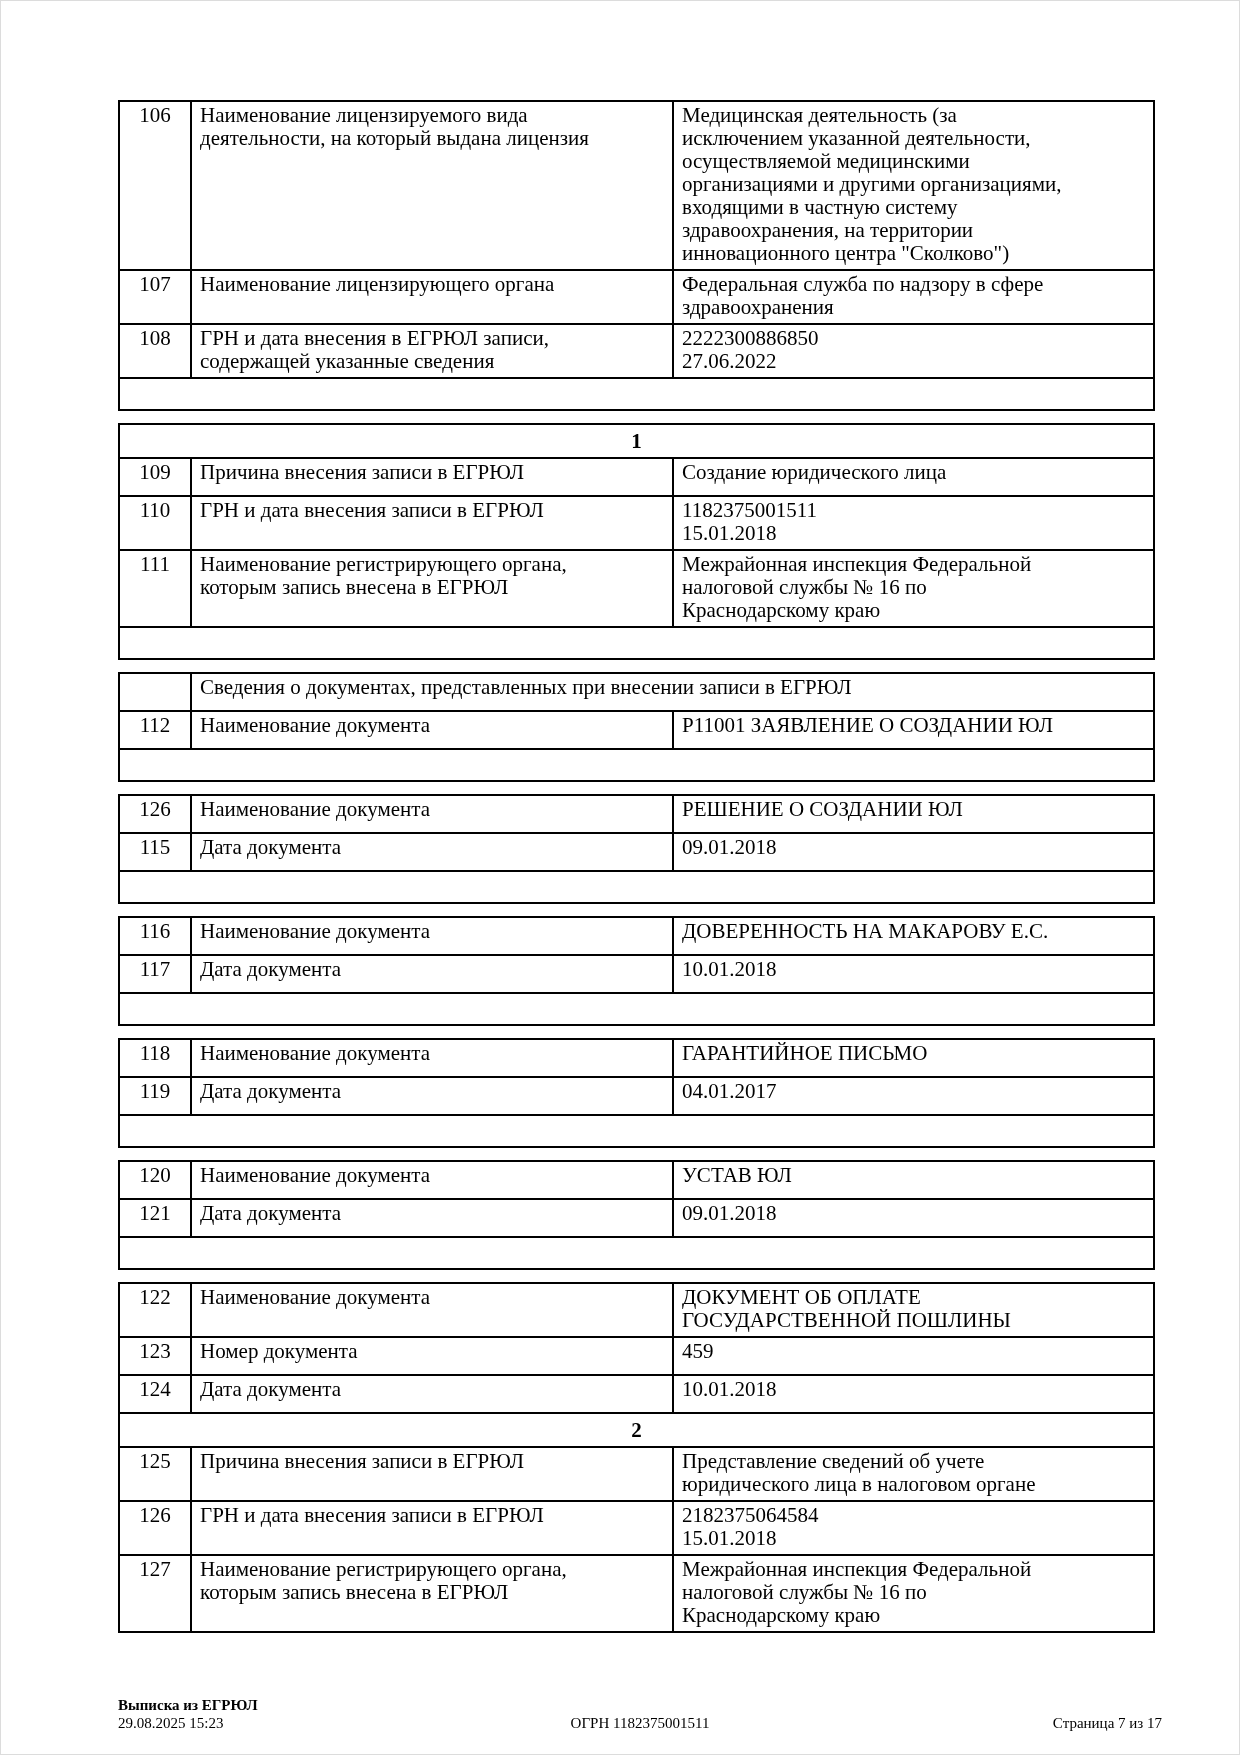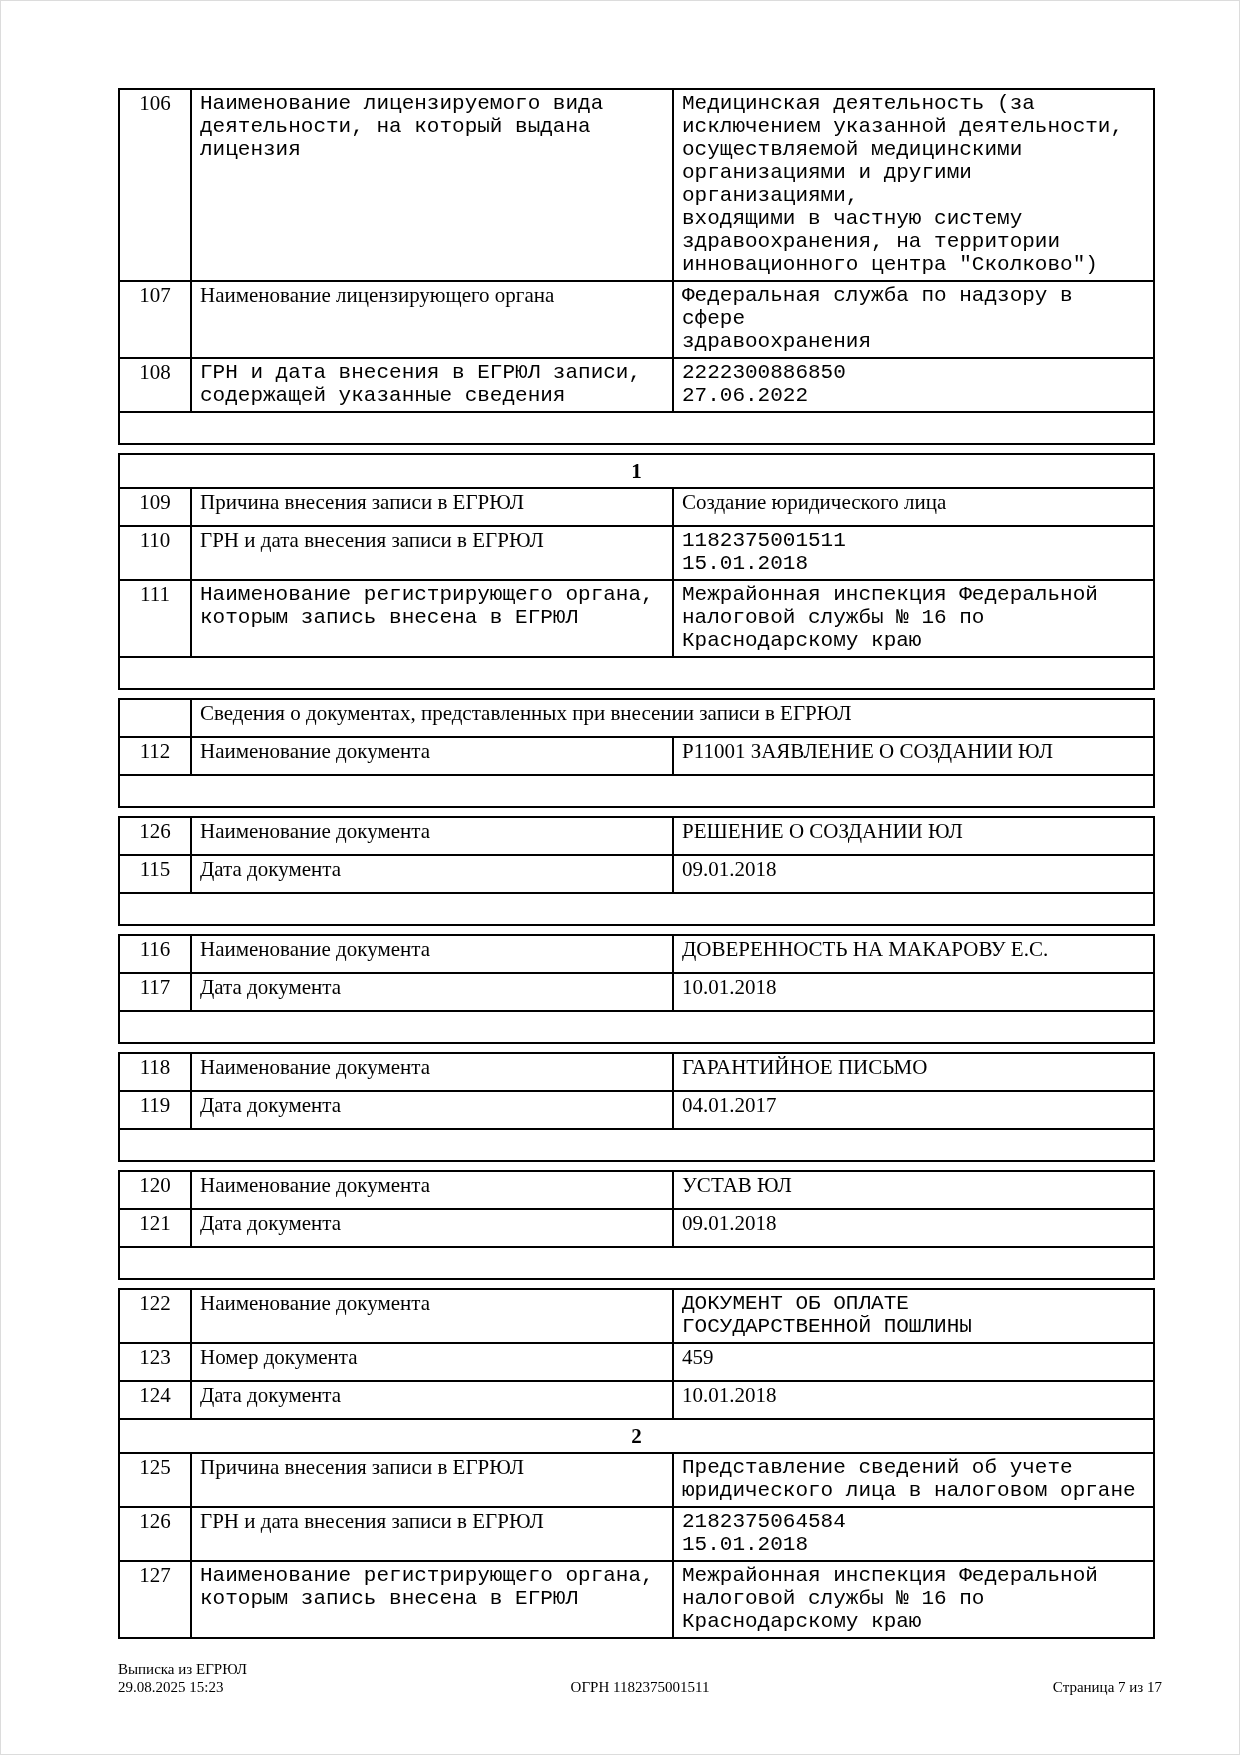--- a/index.html
+++ b/index.html
@@ -16,21 +16,21 @@
   .content {
     position: absolute;
     left: 118px;
     top: 88px;
     width: 1035px;
   }
   table.block {
     border-collapse: collapse;
     table-layout: fixed;
     width: 1035px;
-    margin: 0 0 8px 0;
+    margin: 12px 0 8px 0;
   }
   td {
     border: 2px solid #000;
     vertical-align: top;
     font-size: 21px;
     line-height: 23px;
     padding: 2px 8px 4px 8px;
     overflow: hidden;
   }
   col.c-num { width: 72px; }
@@ -47,30 +47,30 @@
     padding: 1px 4px 2px 4px;
     vertical-align: middle;
   }
   td.entry {
     font-weight: bold;
     text-align: center;
     height: 30px;
     vertical-align: middle;
     padding: 1px 4px;
   }
-  .pre { white-space: pre-line; font-family: Liberation Mono, monospace; }
+  .pre { white-space: pre-line; }
   .footer {
     position: absolute;
     left: 118px;
     top: 1660px;
     width: 1044px;
     font-size: 15px;
     line-height: 18px;
   }
-  .f-title { font-weight: normal; }
+  .f-title { font-weight: bold; margin-top: 36px; }
   .f-line2 { position: relative; width: 100%; }
   .f-center {
     position: absolute;
     left: 0; right: 0;
     text-align: center;
   }
   .f-right {
     position: absolute;
     right: 0;
     top: 0;

